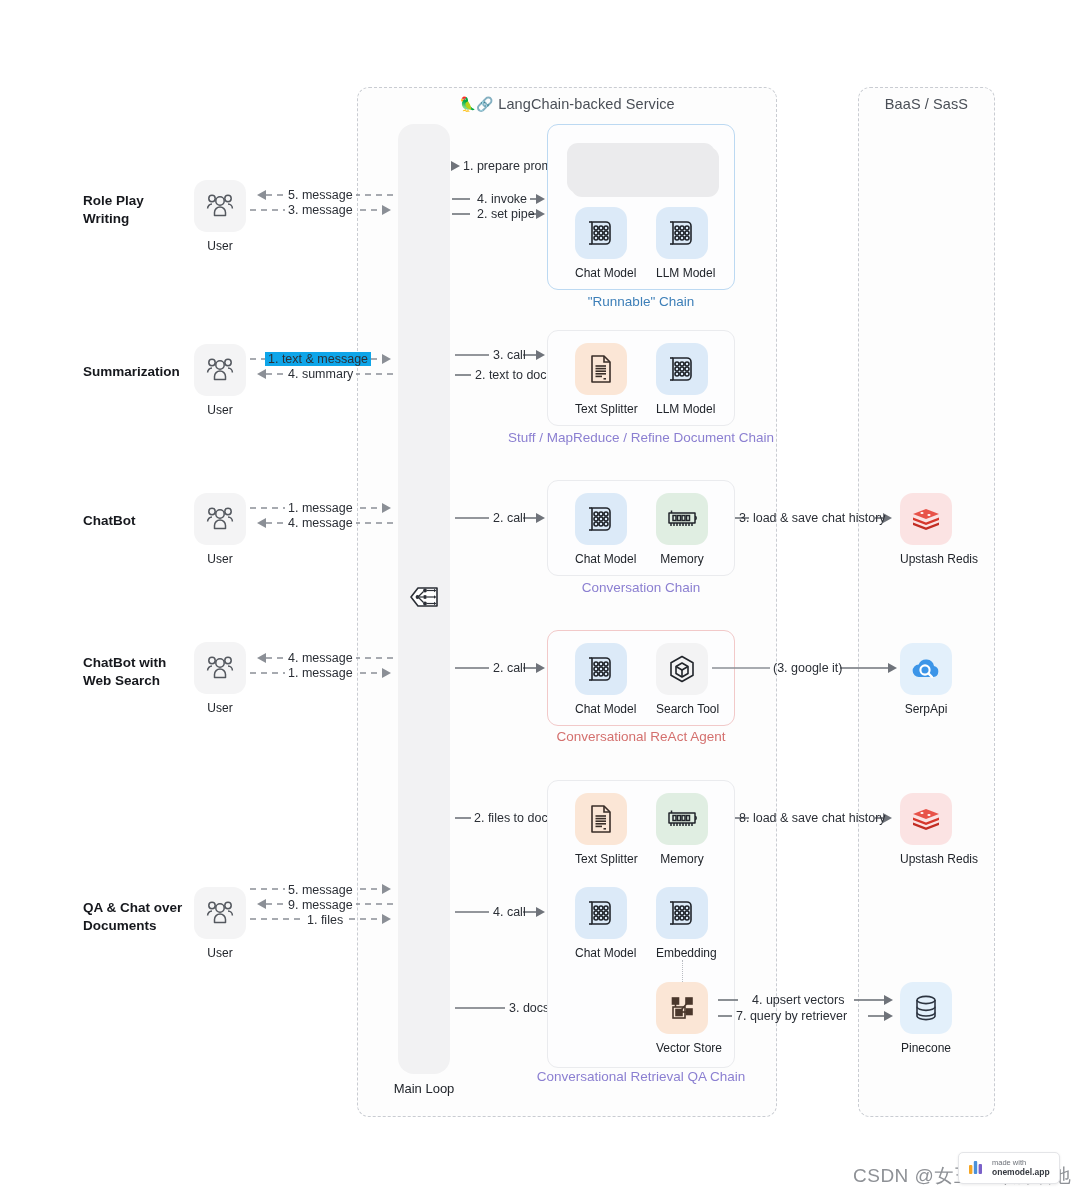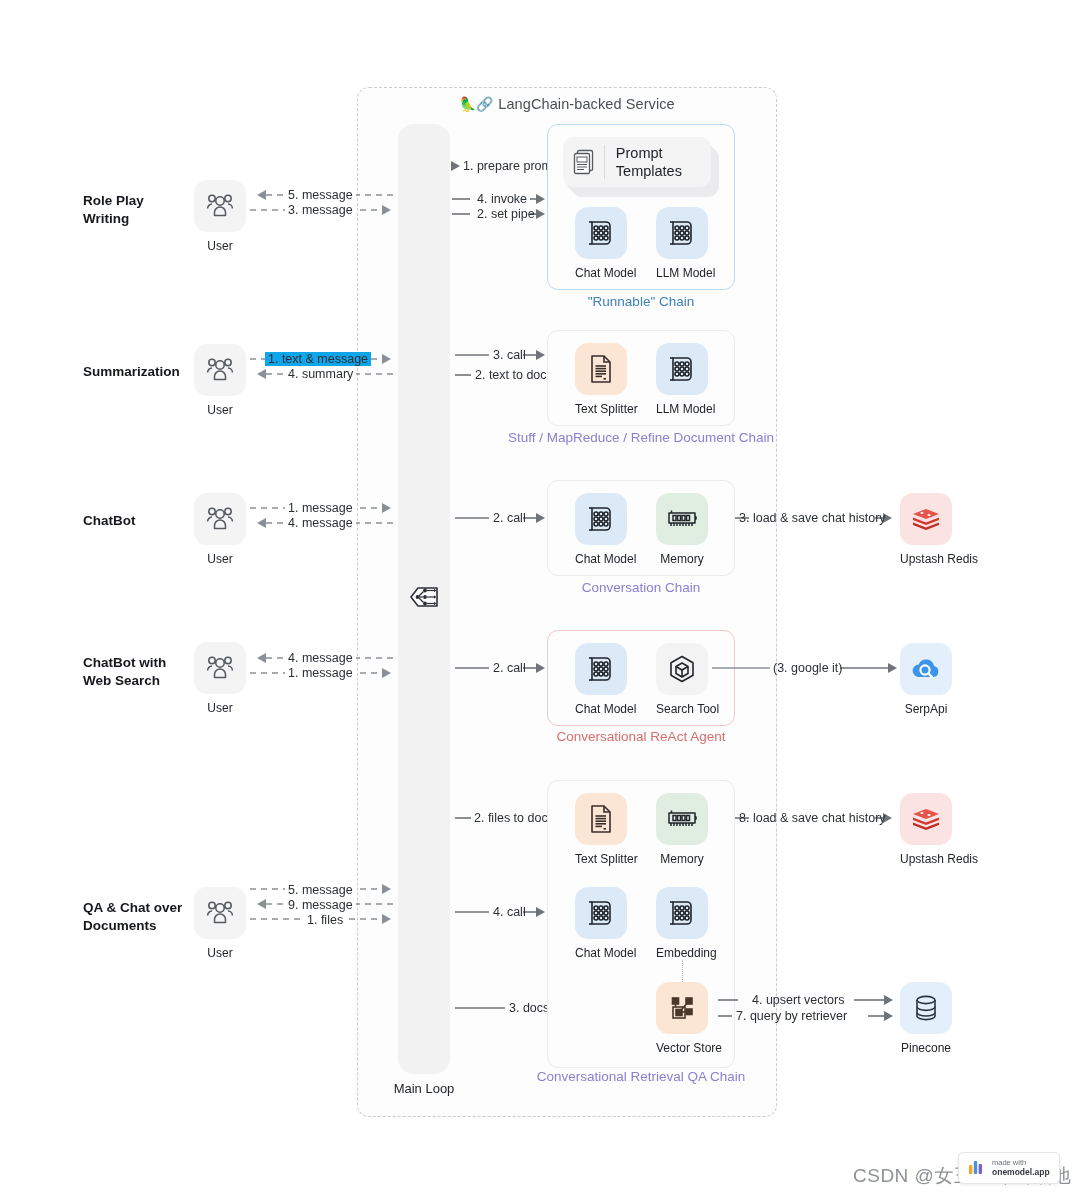--- a/index.html
+++ b/index.html
@@ -148,20 +148,23 @@
 
 <div class="canvas">
 
   <div class="group" style="left:357px; top:87px; width:420px; height:1030px;">
     <div class="group-title">
       <span class="emoji">🦜🔗</span>
       <span>LangChain-backed Service</span>
     </div>
   </div>
 
+  <div class="group" style="left:858px; top:87px; width:137px; height:1030px;">
+    <div class="group-title">BaaS / SasS</div>
+  </div>
 
   <div class="mainloop" style="left:398px; top:124px; width:52px; height:950px;"></div>
   <div class="loop-icon" style="left:405px; top:578px; width:38px; height:38px;">
     <svg width="38" height="38" viewBox="0 0 38 38">
       <path d="M6 19 L13 10 H32 V28 H13 Z" fill="#fff" stroke="#2b2f36" stroke-width="1.6" stroke-linejoin="round"></path>
       <circle cx="12.5" cy="19" r="1.9" fill="#2b2f36"></circle>
       <circle cx="20" cy="12.5" r="1.9" fill="#2b2f36"></circle>
       <circle cx="20" cy="19" r="1.9" fill="#2b2f36"></circle>
       <circle cx="20" cy="25.5" r="1.9" fill="#2b2f36"></circle>
       <line x1="14" y1="18" x2="18.5" y2="13.5" stroke="#2b2f36" stroke-width="1.2"></line>
@@ -228,34 +231,20 @@
       <path d="M84 2 L93 7 L84 12 Z" fill="#6f737a"></path>
       </svg>
   </div>
   <div class="conn" style="left:477px; top:207px;">2. set pipe</div>
 
   <div class="card blue" style="left:547px; top:124px; width:188px; height:166px;"></div>
 
   <div class="pill-stack" style="left:563px; top:137px; width:156px; height:62px;">
     <div class="pill-shadow" style="left:8px; top:10px; width:148px; height:50px;"></div>
     <div class="pill-shadow" style="left:4px; top:6px; width:148px; height:50px;"></div>
-    <div class="pill" style="left:0; top:0; width:148px; height:50px;">
-      <span style="margin-left:9px;display:flex;">
-        <svg width="26" height="28" viewBox="0 0 26 28">
-          <rect x="5.5" y="2.5" width="15" height="20" rx="1.6" fill="#fff" stroke="#54585f" stroke-width="1.3"></rect>
-          <rect x="2.5" y="5.5" width="15" height="20" rx="1.6" fill="#fff" stroke="#54585f" stroke-width="1.3"></rect>
-          <rect x="5" y="9" width="10" height="5" fill="none" stroke="#54585f" stroke-width="1"></rect>
-          <line x1="5" y1="16.5" x2="15" y2="16.5" stroke="#54585f" stroke-width="1"></line>
-          <line x1="5" y1="19" x2="15" y2="19" stroke="#54585f" stroke-width="1"></line>
-          <line x1="5" y1="21.5" x2="12" y2="21.5" stroke="#54585f" stroke-width="1"></line>
-        </svg>
-      </span>
-      <span class="divider"></span>
-      <span class="ptext">Prompt Templates</span>
-    </div>
   </div>
 
   <div class="node" style="left:575px; top:207px; width:52px;">
     <div class="node-box blue">
       <svg width="32" height="32" viewBox="0 0 32 32" fill="none" stroke="#21252b" stroke-width="1.6">
         <path d="M7 5h14a4 4 0 0 1 4 4v14a4 4 0 0 1-4 4H7z" stroke-linejoin="round"></path>
         <line x1="7" y1="5" x2="4" y2="5"></line>
           <line x1="7" y1="27" x2="4" y2="27"></line>
         <circle cx="11" cy="11" r="2"></circle>
           <circle cx="16" cy="11" r="2"></circle>

